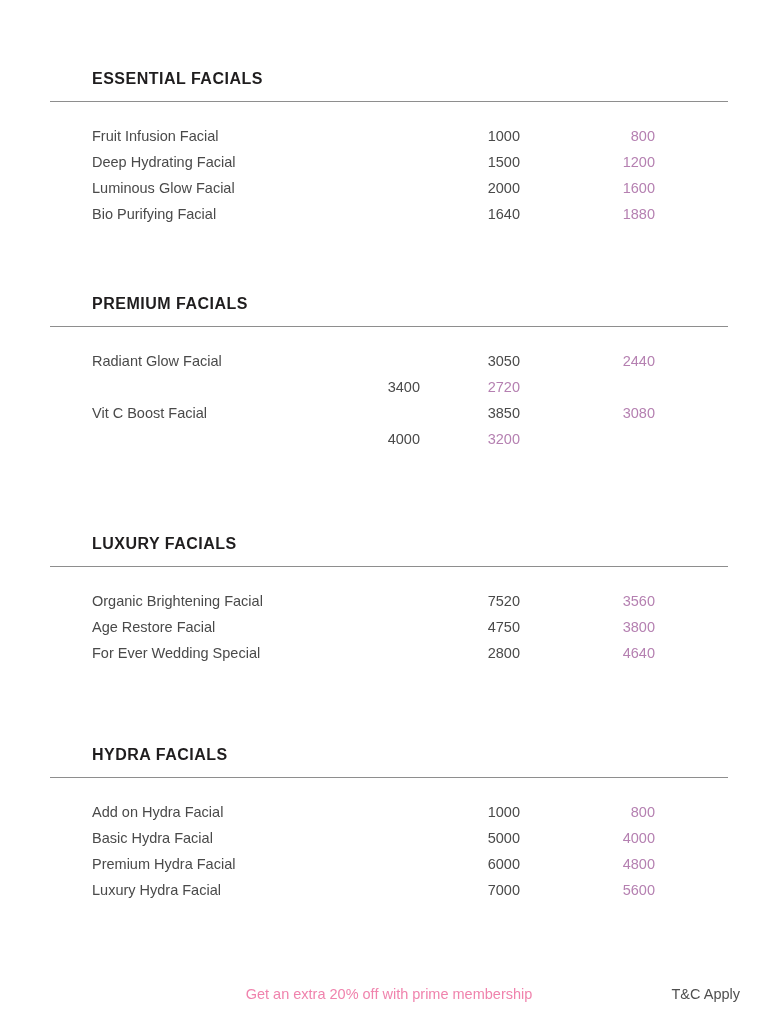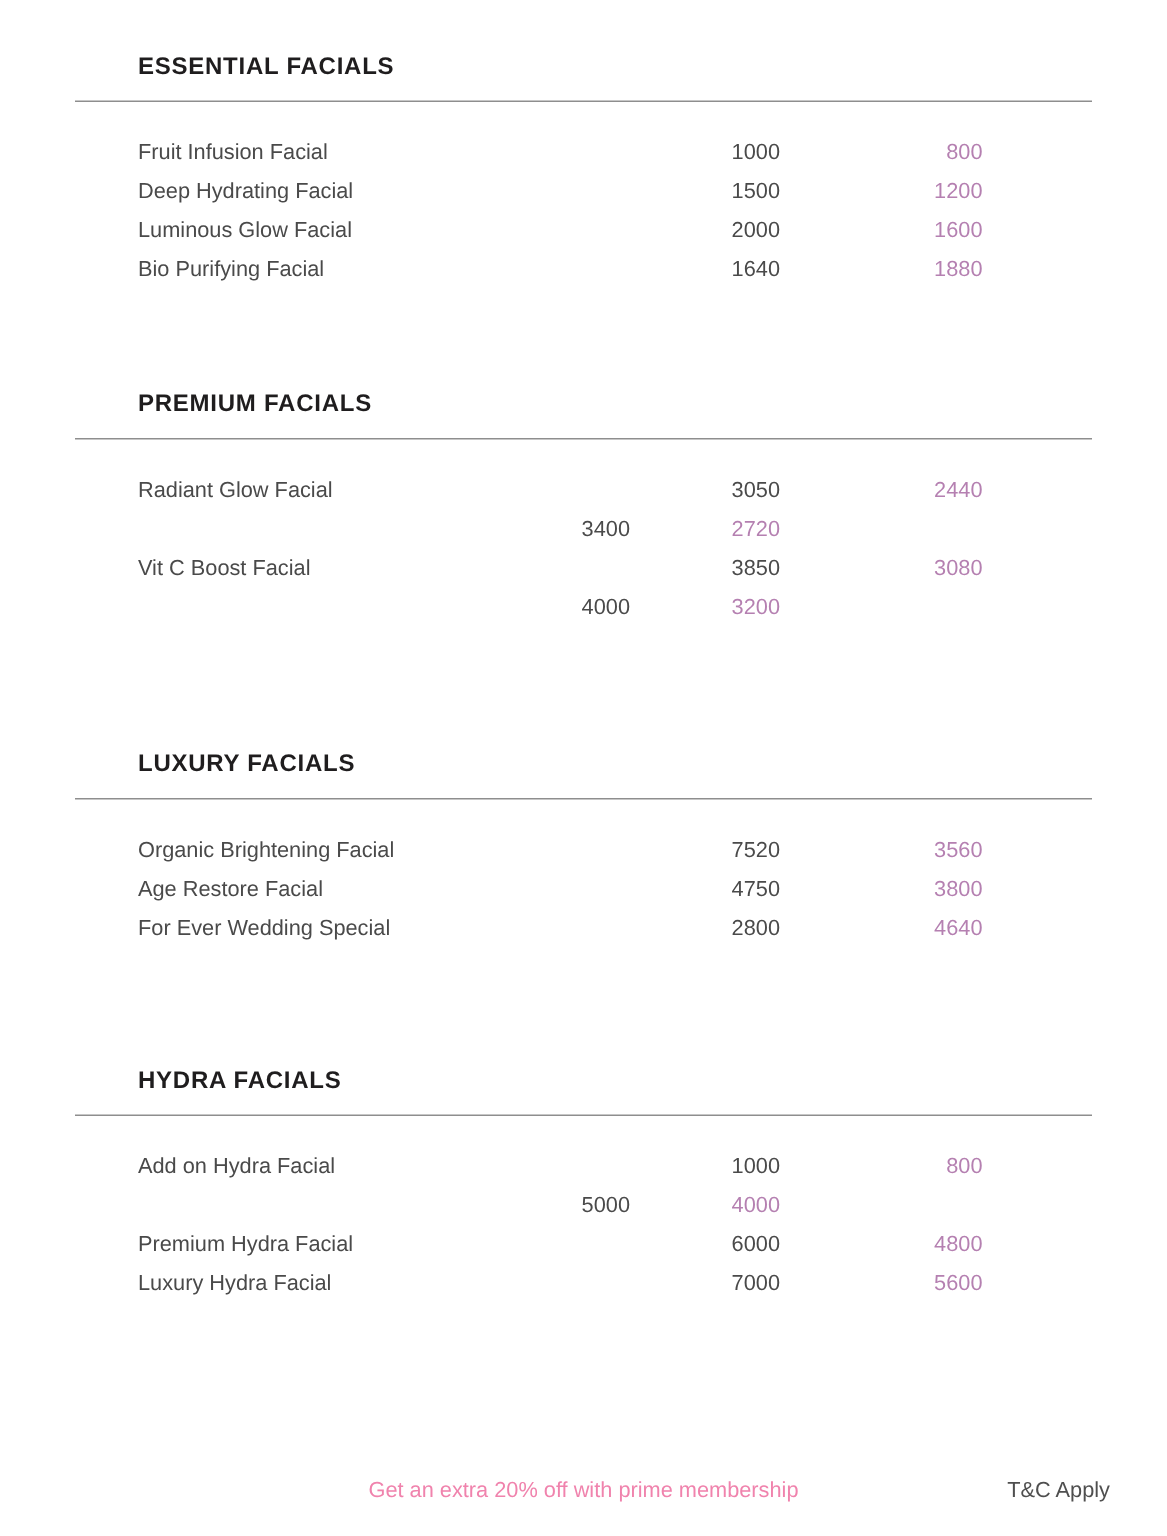--- a/index.html
+++ b/index.html
@@ -14,21 +14,21 @@
     background: #ffffff;
     font-family: "Liberation Sans", sans-serif;
     overflow: hidden;
     --heading: #1f1d1e;
     --divider: #8e8e8e;
     --text: #4a4a4a;
     --accent: #b580b1;
     --promo: #f083ad;
   }
   #sections {
-    padding-top: 36px;
+    padding-top: 70px;
   }
   .section {
     padding: 0 50px;
   }
   .section + .section.gap-2 { margin-top: 68px; }
   .section + .section.gap-3 { margin-top: 83px; }
   .section + .section.gap-4 { margin-top: 80px; }
   .section-title {
     margin: 0 0 0 42px;
     font-size: 16px;
@@ -169,20 +169,21 @@
     <h2 class="section-title">HYDRA FACIALS</h2>
     <hr class="divider">
     <div class="rows">
   <div class="row">
     <span class="name">Add on Hydra Facial</span>
     <span class="price">1000</span>
     <span class="discount">800</span>
   </div>
 
   <div class="row">
+    <span class="name">Basic Hydra Facial</span>
     <span class="price">5000</span>
     <span class="discount">4000</span>
   </div>
 
   <div class="row">
     <span class="name">Premium Hydra Facial</span>
     <span class="price">6000</span>
     <span class="discount">4800</span>
   </div>
 

